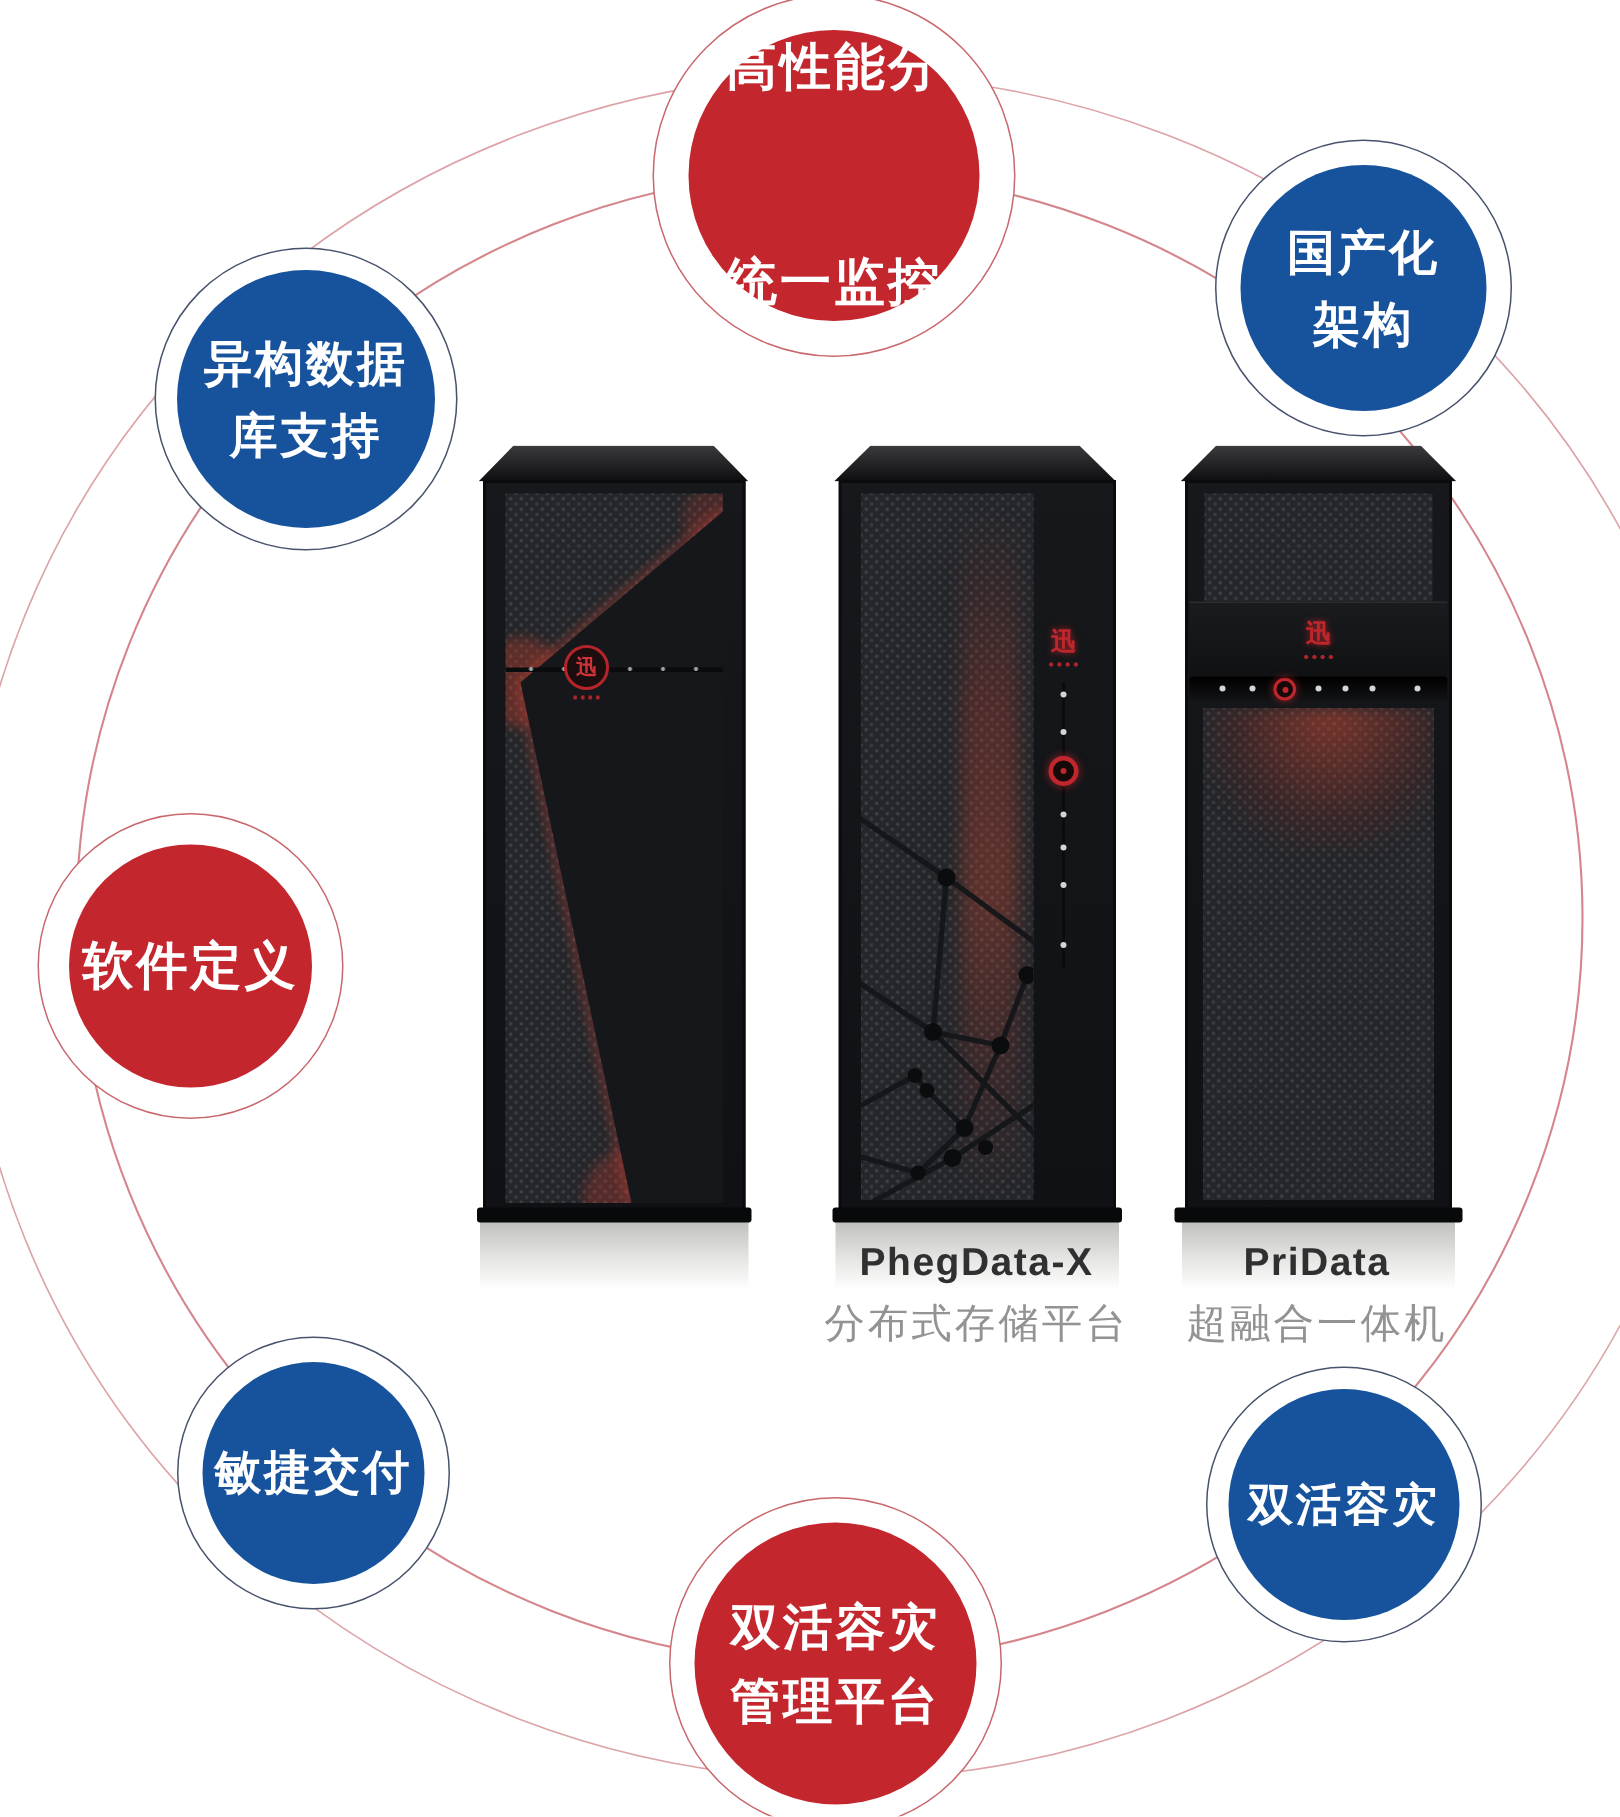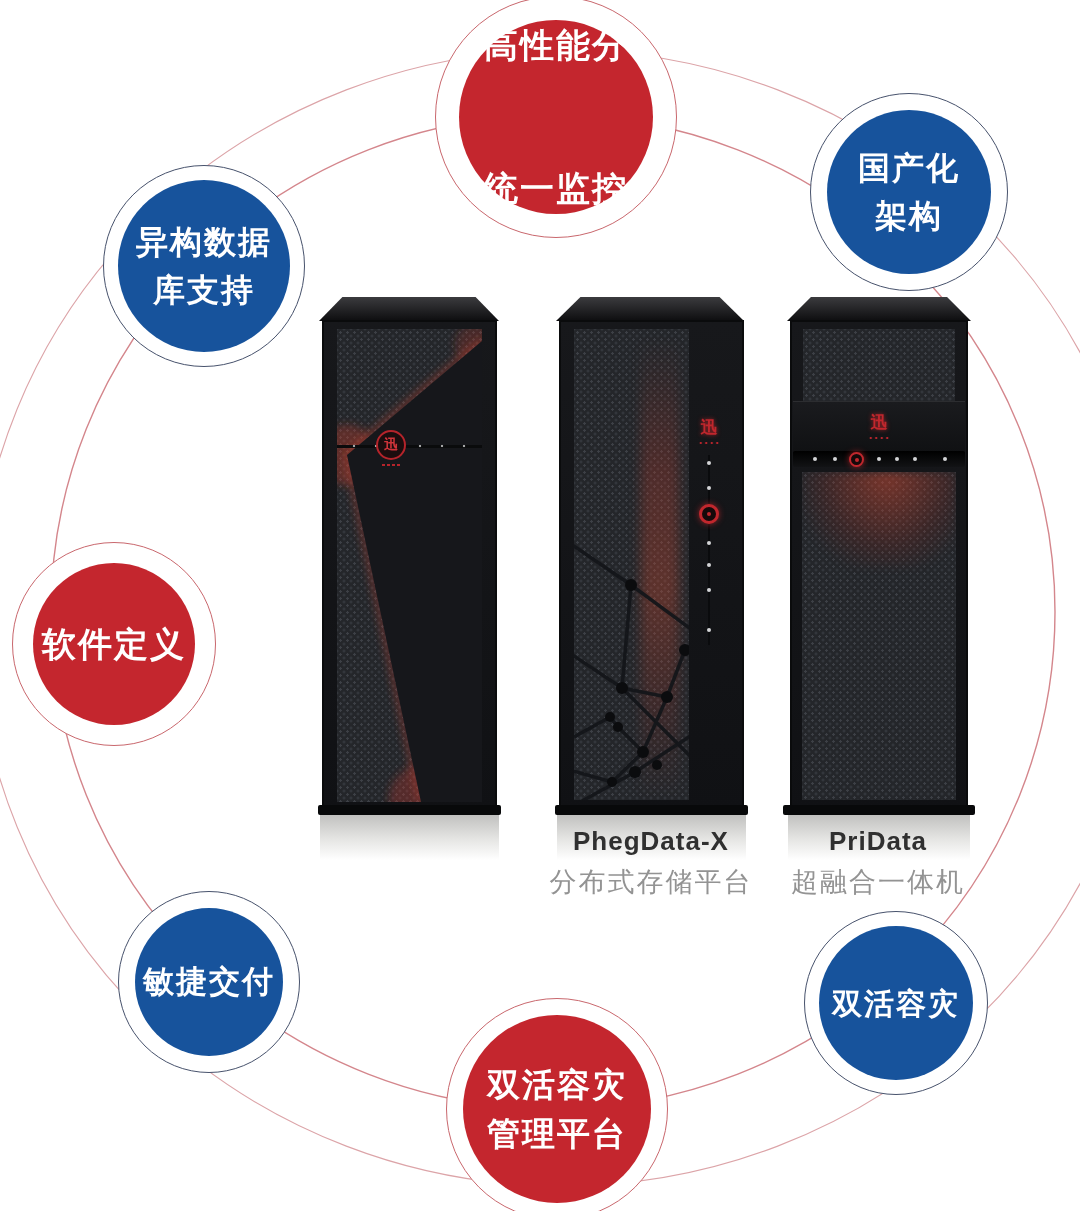--- a/index.html
+++ b/index.html
@@ -13,21 +13,21 @@
   .badge .fill{border-radius:50%;display:flex;flex-direction:column;align-items:center;
     justify-content:center;color:#fff;font-weight:bold;letter-spacing:2px;line-height:1.5;}
   .badge .fill .line:empty{display:none;}
   .fill-red{background:#c4262e;}
   .fill-blue{background:#17539c;}
   .ring-red{border:1.6px solid #c9676d;}
   .ring-blue{border:1.4px solid #47526c;}
   .b1{left:435px;top:-4px;width:242px;height:242px;}  .b1 .fill{width:194px;height:194px;font-size:34px;justify-content:space-between;}
   .b2{left:810px;top:93px;width:198px;height:198px;}  .b2 .fill{width:164px;height:164px;font-size:32px;}
   .b3{left:103px;top:165px;width:202px;height:202px;} .b3 .fill{width:172px;height:172px;font-size:32px;}
-  .b4{left:12px;top:542px;width:204px;height:204px;align-items:center;}   .b4 .fill{width:162px;height:162px;font-size:34px;}
+  .b4{left:25px;top:542px;width:204px;height:204px;align-items:center;}   .b4 .fill{width:162px;height:162px;font-size:34px;}
   .b5{left:118px;top:891px;width:182px;height:182px;} .b5 .fill{width:148px;height:148px;font-size:31px;}
   .b6{left:446px;top:998px;width:222px;height:222px;} .b6 .fill{width:188px;height:188px;font-size:33px;}
   .b7{left:804px;top:911px;width:184px;height:184px;} .b7 .fill{width:154px;height:154px;font-size:30px;}
   
   .tower{position:absolute;z-index:3;}
   .cap{position:absolute;background:linear-gradient(#3b3b3e,#0d0d0f);
     clip-path:polygon(13% 0,87% 0,100% 100%,0 100%);}
   .tbody{position:absolute;background:linear-gradient(180deg,#17181b,#101114);
     box-shadow:inset 0 0 0 2px #0a0b0c;}
   .mesh{position:absolute;background-color:#24262a;

